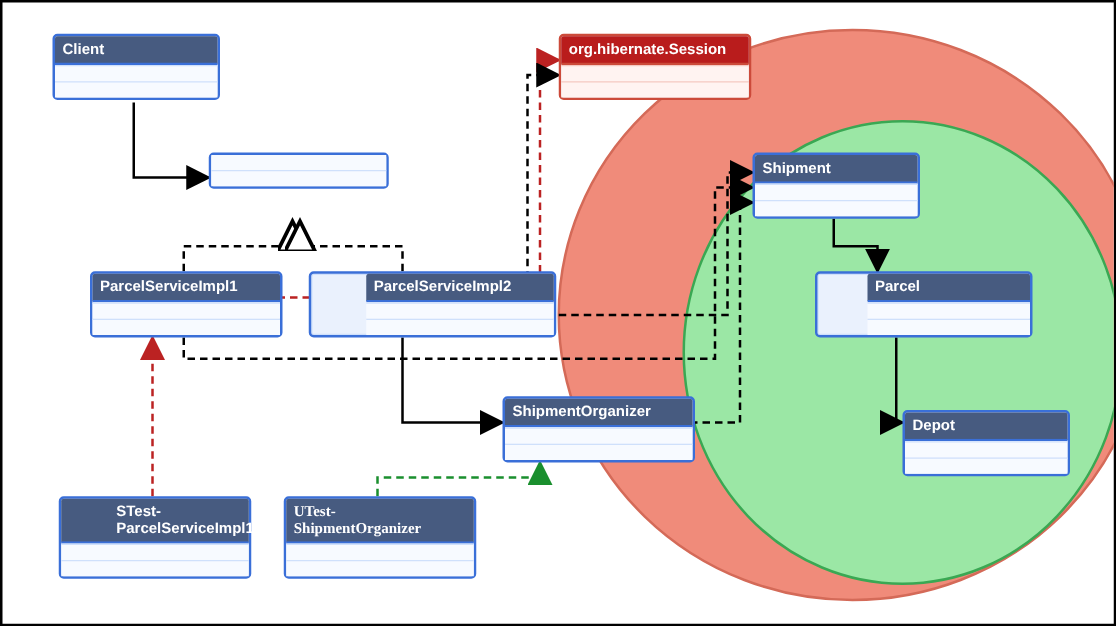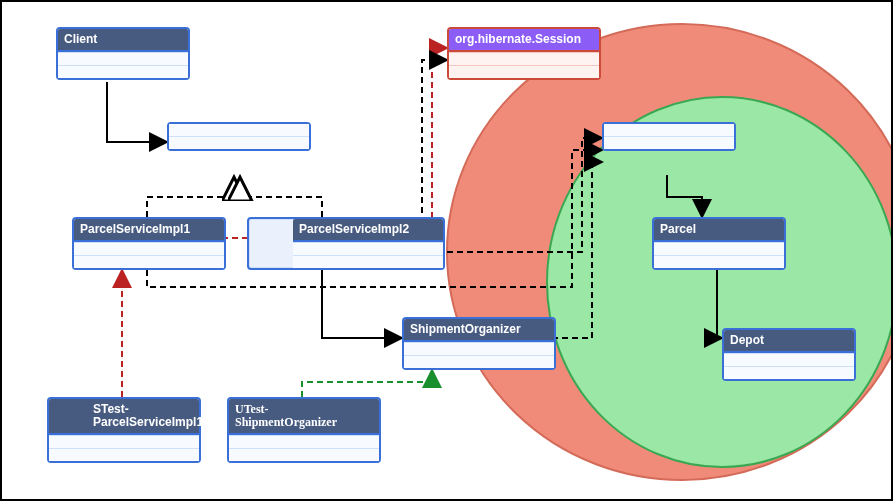--- a/index.html
+++ b/index.html
@@ -3,21 +3,21 @@
 <meta charset="utf-8">
 <style>
   html,body{margin:0;padding:0;background:#fff;font-family:Arial,Helvetica,sans-serif}
   .canvas{position:relative;width:893px;height:501px;box-sizing:border-box;border:2px solid #000;background:#fff;overflow:hidden}
   svg{position:absolute;left:0;top:0}
   .uml{position:absolute;border:2px solid #3a6fd8;border-radius:4px;background:#eaf1fd;box-shadow:0 0 0 1px #cfe0fb inset}
   .uml .title{background:#475b80;color:#fff;font-weight:bold;font-size:12px;padding:4px 6px;border-bottom:2px solid #3a6fd8;border-radius:2px 2px 0 0;line-height:1.1}
   .uml .slot{height:12px;border-top:1px solid #cfe0fb;background:#f7faff}
   .uml .slot:first-of-type{border-top:none}
   .uml.red{border-color:#cc4a3a;background:#fde9e6}
-  .uml.red .title{background:#8b5cf6;border-color:#cc4a3a}
+  .uml.red .title{background:#b91c1c;border-color:#cc4a3a}
   .uml.red .slot{background:#fff3f1;border-color:#f5c9c2}
 </style>
 </head>
 <body>
 
 <div class="canvas">
 
   <svg width="893" height="501">
     <ellipse cx="680" cy="250" rx="235" ry="228" fill="#f08b7a" stroke="#d46a58" stroke-width="2"></ellipse>
     <ellipse cx="720" cy="280" rx="175" ry="185" fill="#9be7a5" stroke="#3aa853" stroke-width="2"></ellipse>
@@ -46,21 +46,21 @@
       <polyline points="145,268 145,285 570,285 570,148 600,148" fill="none" stroke="#000" stroke-width="2" stroke-dasharray="6,4" marker-end="url(#m-solid-arrow-000)"></polyline>
       <polyline points="395,250 580,250 580,136 600,136" fill="none" stroke="#000" stroke-width="2" stroke-dasharray="6,4" marker-end="url(#m-solid-arrow-000)"></polyline>
       <polyline points="320,268 320,336 400,336" fill="none" stroke="#000" stroke-width="2" marker-end="url(#m-solid-arrow-000)"></polyline>
       <polyline points="550,336 590,336 590,160 600,160" fill="none" stroke="#000" stroke-width="2" stroke-dasharray="6,4" marker-end="url(#m-solid-arrow-000)"></polyline>
       <polyline points="120,395 120,268" fill="none" stroke="#b22" stroke-width="2" stroke-dasharray="6,4" marker-end="url(#m-solid-arrow-b22)"></polyline>
       <polyline points="300,395 300,380 430,380 430,368" fill="none" stroke="#1a8f2e" stroke-width="2" stroke-dasharray="6,4" marker-end="url(#m-solid-arrow-1a8f2e)"></polyline>
       <polyline points="665,173 665,195 700,195 700,215" fill="none" stroke="#000" stroke-width="2" marker-end="url(#m-solid-arrow-000)"></polyline>
       <polyline points="715,268 715,336 720,336" fill="none" stroke="#000" stroke-width="2" marker-end="url(#m-solid-arrow-000)"></polyline>
     </svg>
 
-  <div class="uml" style="left: 54px; top: 25px; width: 130px;">
+  <div class="uml" style="left: 40px; top: 25px; width: 130px;">
     <div class="title">Client</div>
     <div class="slot"></div>
     <div class="slot"></div>
   </div>
 
   <div class="uml" style="left: 165px; top: 120px; width: 140px;">
     <div class="slot"></div>
       <div class="slot"></div>
   </div>
 
@@ -96,25 +96,26 @@
       <div class="slot"></div>
   </div>
 
   <div class="uml red" style="left: 445px; top: 25px; width: 150px;">
     <div class="title">org.hibernate.Session</div>
     <div class="slot"></div>
       <div class="slot"></div>
   </div>
 
   <div class="uml" style="left: 600px; top: 120px; width: 130px;">
+    <div class="title">Shipment</div>
     <div class="slot"></div>
       <div class="slot"></div>
   </div>
 
-  <div class="uml" style="left: 650px; top: 215px; width: 130px;">
+  <div class="uml" style="left: 650px; top: 215px; width: 130px; padding-left: 40px;">
     <div class="title">Parcel</div>
     <div class="slot"></div>
       <div class="slot"></div>
   </div>
 
   <div class="uml" style="left: 720px; top: 326px; width: 130px;">
     <div class="title">Depot</div>
     <div class="slot"></div>
       <div class="slot"></div>
   </div>

